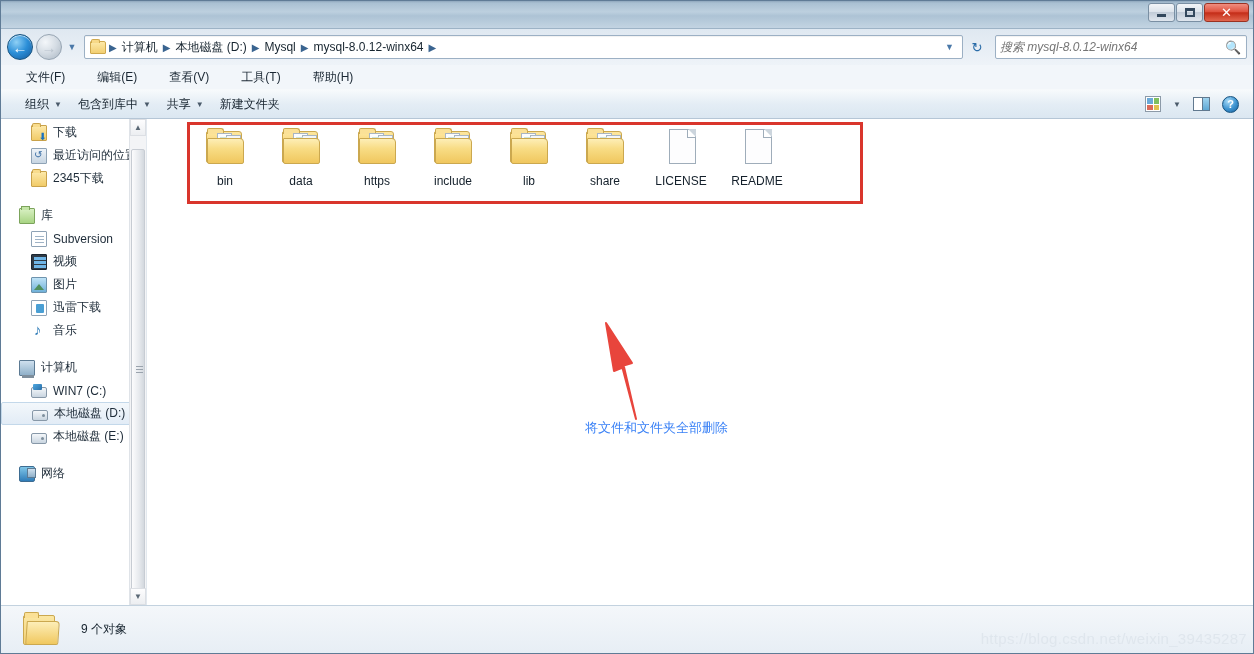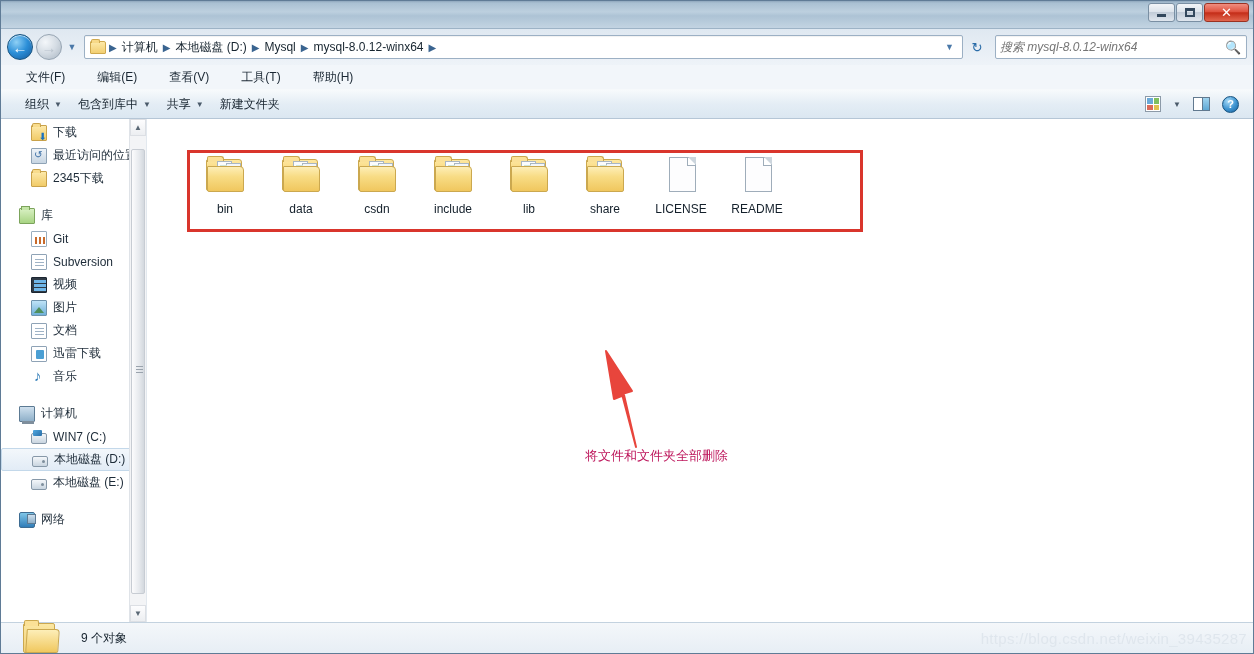--- a/index.html
+++ b/index.html
@@ -209,21 +209,21 @@
     border: 1px solid #c7ccd3; border-radius: 2px;
   }
   #sbthumb:after {
     content: ""; position: absolute; left: 4px; top: 50%; margin-top: -3px;
     width: 7px; height: 1px; background: #9aa3ad;
     box-shadow: 0 3px 0 #9aa3ad, 0 -3px 0 #9aa3ad;
   }
   #sbarrow-bot { position: absolute; bottom: 0; left: 0; right: 0; }
 
   
-  #content { flex: 1; position: relative; background: #fff; overflow: hidden; margin-top: 28px; }
+  #content { flex: 1; position: relative; background: #fff; overflow: hidden; }
 
   #redbox {
     position: absolute; left: 40px; top: 3px;
     width: 676px; height: 82px;
     border: 3px solid #d9352c;
   }
 
   #filegrid {
     position: absolute; left: 40px; top: 3px;
     display: flex; padding: 4px 0 0 0;
@@ -302,21 +302,21 @@
 
   
   #arrowsvg { position: absolute; left: 455px; top: 200px; }
   #annotext {
     position: absolute; left: 438px; top: 300px;
     font-size: 13px; color: #e8453c; white-space: nowrap;
   }
 
   
   #statusbar {
-    height: 31px; flex: none; position: relative;
+    height: 48px; flex: none; position: relative;
     background: linear-gradient(to bottom, #f4f7fa, #e7eef5);
     border-top: 1px solid #c3d2df;
     display: flex; align-items: center; padding-left: 22px; gap: 18px;
   }
   .statusfolder { width: 40px; height: 34px; position: relative; }
   .sf-back {
     position: absolute; left: 0; top: 2px; width: 32px; height: 30px;
     background: linear-gradient(to bottom,#fbe7a2,#f3d177);
     border: 1px solid #cba84f; border-radius: 2px;
   }
@@ -450,38 +450,30 @@
           <div class="sideitem">
             <span class="sicon ic-folder"></span>
             <span>2345下载</span>
           </div>
           <div class="sidegap"></div>
           <div class="sideitem group">
             <span class="sicon ic-lib"></span>
             <span>库</span>
           </div>
           <div class="sideitem">
-            <span class="sicon ic-git"></span>
-            <span>Git</span>
-          </div>
-          <div class="sideitem">
             <span class="sicon ic-doc"></span>
             <span>Subversion</span>
           </div>
           <div class="sideitem">
             <span class="sicon ic-video"></span>
             <span>视频</span>
           </div>
           <div class="sideitem">
             <span class="sicon ic-pic"></span>
             <span>图片</span>
-          </div>
-          <div class="sideitem">
-            <span class="sicon ic-doc"></span>
-            <span>文档</span>
           </div>
           <div class="sideitem">
             <span class="sicon ic-thunder"></span>
             <span>迅雷下载</span>
           </div>
           <div class="sideitem">
             <span class="sicon ic-music"></span>
             <span>音乐</span>
           </div>
           <div class="sidegap"></div>
@@ -544,21 +536,21 @@
           <div class="fileitem">
             <div class="ficon">
               <div class="bigfolder">
                 <div class="bf-back"></div>
                 <div class="bf-doc1"></div>
                 <div class="bf-doc2"></div>
                 <div class="bf-inner"></div>
                 <div class="bf-front"></div>
               </div>
             </div>
-            <div class="filelabel">csdn</div>
+            <div class="filelabel">https</div>
           </div>
           <div class="fileitem">
             <div class="ficon">
               <div class="bigfolder">
                 <div class="bf-back"></div>
                 <div class="bf-doc1"></div>
                 <div class="bf-doc2"></div>
                 <div class="bf-inner"></div>
                 <div class="bf-front"></div>
               </div>
@@ -605,21 +597,21 @@
             </div>
             <div class="filelabel">README</div>
           </div>
         </div>
       <div id="redbox" style="border-color: rgb(217, 53, 44);"></div>
 
       <svg id="arrowsvg" width="90" height="110" viewBox="0 0 90 110">
         <polygon points="4,4 30,44 20,47 34,100 22,48 12,52" fill="#e8453c" stroke="#e8453c" stroke-width="2" stroke-linejoin="round"></polygon>
       </svg>
 
-      <div id="annotext" style="color: #be185d;">将文件和文件夹全部删除</div>
+      <div id="annotext" style="color: #3b82f6;">将文件和文件夹全部删除</div>
     </div>
   </div>
 
   <div id="statusbar">
     <div class="statusfolder">
       <div class="sf-back"></div>
         <div class="sf-front"></div>
     </div>
     <div id="statustext">9 个对象</div>
     <div id="watermark">

